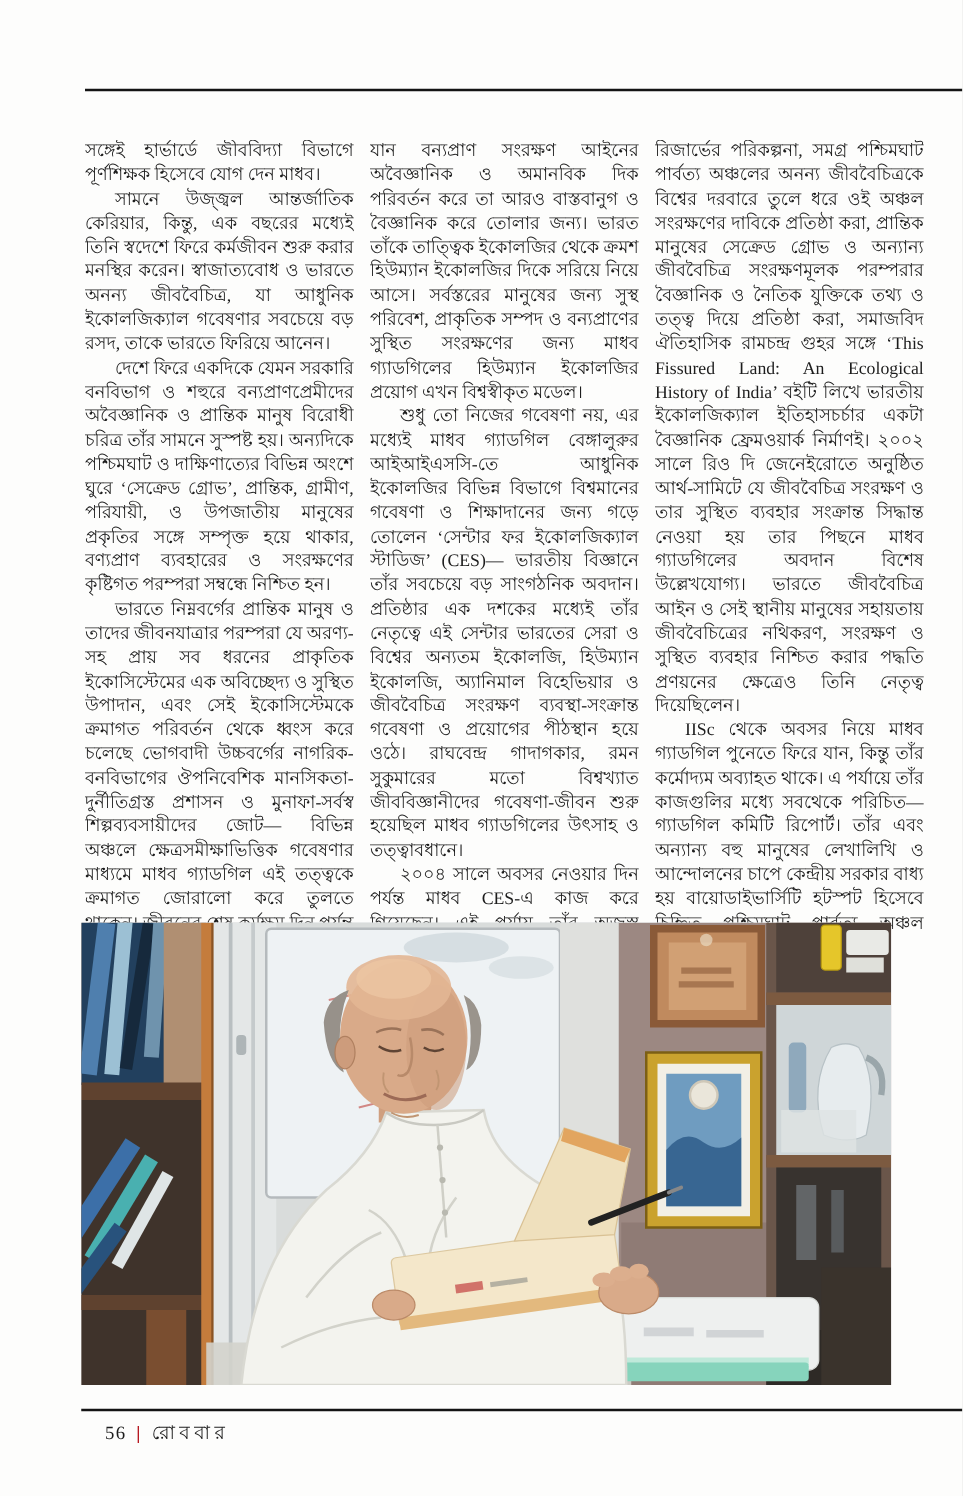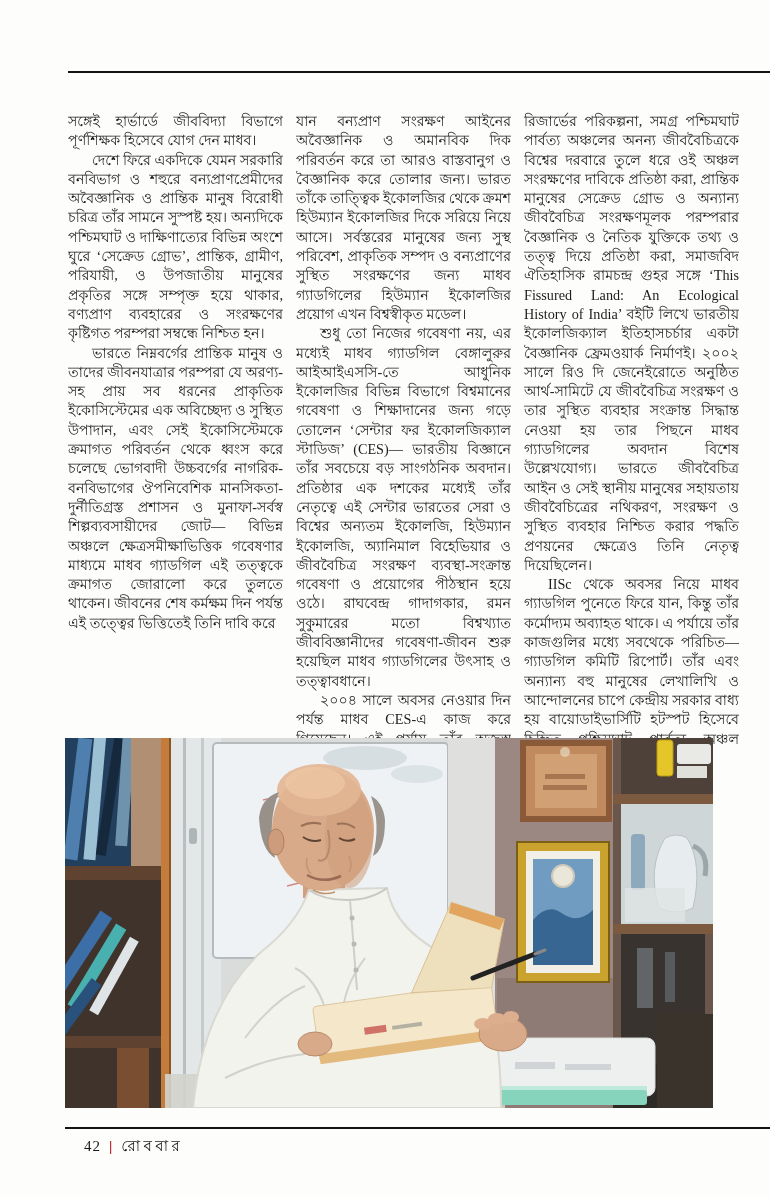--- a/index.html
+++ b/index.html
@@ -38,20 +38,21 @@
 </head>
 <body>
 
 <div class="page">
 
   <div class="rule rule-top"></div>
 
   <div class="columns">
     <div class="col">
       <p>সঙ্গেই হার্ভার্ডে জীববিদ্যা বিভাগে পূর্ণশিক্ষক হিসেবে যোগ দেন মাধব।</p>
+      <p class="indent">সামনে উজ্জ্বল আন্তর্জাতিক কেরিয়ার, কিন্তু, এক বছরের মধ্যেই তিনি স্বদেশে ফিরে কর্মজীবন শুরু করার মনস্থির করেন। স্বাজাত্যবোধ ও ভারতে অনন্য জীববৈচিত্র, যা আধুনিক ইকোলজিক্যাল গবেষণার সবচেয়ে বড় রসদ, তাকে ভারতে ফিরিয়ে আনেন।</p>
       <p class="indent">দেশে ফিরে একদিকে যেমন সরকারি বনবিভাগ ও শহুরে বন্যপ্রাণপ্রেমীদের অবৈজ্ঞানিক ও প্রান্তিক মানুষ বিরোধী চরিত্র তাঁর সামনে সুস্পষ্ট হয়। অন্যদিকে পশ্চিমঘাট ও দাক্ষিণাত্যের বিভিন্ন অংশে ঘুরে ‘সেক্রেড গ্রোভ’, প্রান্তিক, গ্রামীণ, পরিযায়ী, ও উপজাতীয় মানুষের প্রকৃতির সঙ্গে সম্পৃক্ত হয়ে থাকার, বণ্যপ্রাণ ব্যবহারের ও সংরক্ষণের কৃষ্টিগত পরম্পরা সম্বন্ধে নিশ্চিত হন।</p>
       <p class="indent">ভারতে নিম্নবর্গের প্রান্তিক মানুষ ও তাদের জীবনযাত্রার পরম্পরা যে অরণ্য-সহ প্রায় সব ধরনের প্রাকৃতিক ইকোসিস্টেমের এক অবিচ্ছেদ্য ও সুস্থিত উপাদান, এবং সেই ইকোসিস্টেমকে ক্রমাগত পরিবর্তন থেকে ধ্বংস করে চলেছে ভোগবাদী উচ্চবর্গের নাগরিক-বনবিভাগের ঔপনিবেশিক মানসিকতা-দুর্নীতিগ্রস্ত প্রশাসন ও মুনাফা-সর্বস্ব শিল্পব্যবসায়ীদের জোট— বিভিন্ন অঞ্চলে ক্ষেত্রসমীক্ষাভিত্তিক গবেষণার মাধ্যমে মাধব গ্যাডগিল এই তত্ত্বকে ক্রমাগত জোরালো করে তুলতে থাকেন। জীবনের শেষ কর্মক্ষম দিন পর্যন্ত এই তত্ত্বের ভিত্তিতেই তিনি দাবি করে</p>
     </div>
     <div class="col">
       <p>যান বন্যপ্রাণ সংরক্ষণ আইনের অবৈজ্ঞানিক ও অমানবিক দিক পরিবর্তন করে তা আরও বাস্তবানুগ ও বৈজ্ঞানিক করে তোলার জন্য। ভারত তাঁকে তাত্ত্বিক ইকোলজির থেকে ক্রমশ হিউম্যান ইকোলজির দিকে সরিয়ে নিয়ে আসে। সর্বস্তরের মানুষের জন্য সুস্থ পরিবেশ, প্রাকৃতিক সম্পদ ও বন্যপ্রাণের সুস্থিত সংরক্ষণের জন্য মাধব গ্যাডগিলের হিউম্যান ইকোলজির প্রয়োগ এখন বিশ্বস্বীকৃত মডেল।</p>
       <p class="indent">শুধু তো নিজের গবেষণা নয়, এর মধ্যেই মাধব গ্যাডগিল বেঙ্গালুরুর আইআইএসসি-তে আধুনিক ইকোলজির বিভিন্ন বিভাগে বিশ্বমানের গবেষণা ও শিক্ষাদানের জন্য গড়ে তোলেন ‘সেন্টার ফর ইকোলজিক্যাল স্টাডিজ’ (CES)— ভারতীয় বিজ্ঞানে তাঁর সবচেয়ে বড় সাংগঠনিক অবদান। প্রতিষ্ঠার এক দশকের মধ্যেই তাঁর নেতৃত্বে এই সেন্টার ভারতের সেরা ও বিশ্বের অন্যতম ইকোলজি, হিউম্যান ইকোলজি, অ্যানিমাল বিহেভিয়ার ও জীববৈচিত্র সংরক্ষণ ব্যবস্থা-সংক্রান্ত গবেষণা ও প্রয়োগের পীঠস্থান হয়ে ওঠে। রাঘবেন্দ্র গাদাগকার, রমন সুকুমারের মতো বিশ্বখ্যাত জীববিজ্ঞানীদের গবেষণা-জীবন শুরু হয়েছিল মাধব গ্যাডগিলের উৎসাহ ও তত্ত্বাবধানে।</p>
       <p class="indent">২০০৪ সালে অবসর নেওয়ার দিন পর্যন্ত মাধব CES-এ কাজ করে গিয়েছেন। এই পর্যায় তাঁর অজস্র কাজের মধ্যে সবথেকে উল্লেখযোগ্য— নীলগিরি পার্বত্য অঞ্চলে দেশের প্রথম বায়োস্ফিয়ার</p>
     </div>
     <div class="col">
       <p>রিজার্ভের পরিকল্পনা, সমগ্র পশ্চিমঘাট পার্বত্য অঞ্চলের অনন্য জীববৈচিত্রকে বিশ্বের দরবারে তুলে ধরে ওই অঞ্চল সংরক্ষণের দাবিকে প্রতিষ্ঠা করা, প্রান্তিক মানুষের সেক্রেড গ্রোভ ও অন্যান্য জীববৈচিত্র সংরক্ষণমূলক পরম্পরার বৈজ্ঞানিক ও নৈতিক যুক্তিকে তথ্য ও তত্ত্ব দিয়ে প্রতিষ্ঠা করা, সমাজবিদ ঐতিহাসিক রামচন্দ্র গুহর সঙ্গে ‘This Fissured Land: An Ecological History of India’ বইটি লিখে ভারতীয় ইকোলজিক্যাল ইতিহাসচর্চার একটা বৈজ্ঞানিক ফ্রেমওয়ার্ক নির্মাণই। ২০০২ সালে রিও দি জেনেইরোতে অনুষ্ঠিত আর্থ-সামিটে যে জীববৈচিত্র সংরক্ষণ ও তার সুস্থিত ব্যবহার সংক্রান্ত সিদ্ধান্ত নেওয়া হয় তার পিছনে মাধব গ্যাডগিলের অবদান বিশেষ উল্লেখযোগ্য। ভারতে জীববৈচিত্র আইন ও সেই স্থানীয় মানুষের সহায়তায় জীববৈচিত্রের নথিকরণ, সংরক্ষণ ও সুস্থিত ব্যবহার নিশ্চিত করার পদ্ধতি প্রণয়নের ক্ষেত্রেও তিনি নেতৃত্ব দিয়েছিলেন।</p>
@@ -213,18 +214,18 @@
         <line x1="408" y1="240" x2="470" y2="216" stroke="#222222" stroke-width="5" stroke-linecap="round"></line>
         <line x1="470" y1="216" x2="480" y2="212" stroke="#888888" stroke-width="3" stroke-linecap="round"></line>
       </g>
       <ellipse cx="250" cy="306" rx="17" ry="12" fill="#d9aa89" stroke="#bb8a68"></ellipse>
     </svg>
   </div>
 
   <div class="rule rule-bottom"></div>
 
   <div class="footer">
-    <span class="num">42</span>
+    <span class="num">56</span>
     <span class="sep">|</span>
     <span class="pub">রোববার</span>
   </div>
 
 </div>
 
 </body></html>

